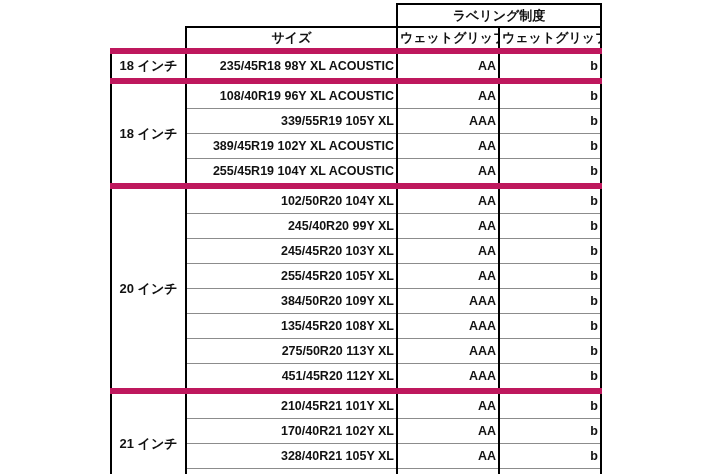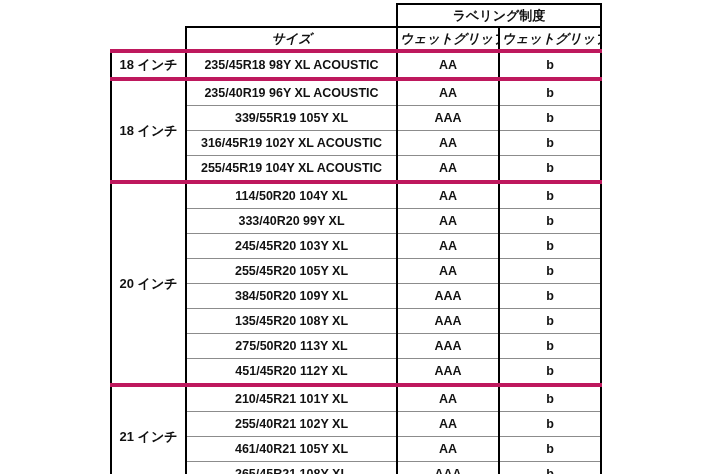--- a/index.html
+++ b/index.html
@@ -35,42 +35,43 @@
     overflow: hidden;
     white-space: nowrap;
   }
   
   th.hdr {
     border: 2px solid #000000;
     font-weight: 700;
     font-size: 13px;
   }
   tr.r-top { height: 23px; }
-  tr.r-sub { height: 24px; font-style: italic; }
+  tr.r-sub { height: 24px; }
   
   td.blank { border: none; background: transparent; }
   
   tbody td.cell {
     height: 24px;
     border-left: 2px solid #000000;
     border-right: 2px solid #000000;
     border-top: 1px solid #8c8c8c;
     border-bottom: 1px solid #8c8c8c;
     font-weight: 700;
     font-size: 12.5px;
+    text-align: right;
   }
   tbody td.inch-cell {
     border-left: 2px solid #000000;
     border-right: 2px solid #000000;
     border-top: 2px solid #000000;
     border-bottom: 2px solid #000000;
     font-weight: 700;
     font-size: 13px;
   }
-  tbody tr.group-start td { border-top: 4px solid #be185d; }
+  tbody tr.group-start td { border-top: 6px solid #be185d; }
   tbody tr:last-child td { border-bottom: 2px solid #000000; }
 </style>
 </head>
 <body>
 
 <div class="canvas">
   <div class="table-wrap">
     <table class="tire-table">
       <colgroup>
         <col style="width:75px">
@@ -93,47 +94,47 @@
       </thead>
       <tbody id="tbody">
           <tr class="group-start">
     <td class="inch-cell" rowspan="1">18 インチ</td>
             <td class="cell">235/45R18 98Y XL ACOUSTIC</td>
     <td class="cell">AA</td>
     <td class="cell">b</td>
   </tr>
           <tr class="group-start">
     <td class="inch-cell" rowspan="4">18 インチ</td>
-            <td class="cell">235/40R19 96Y XL ACOUSTIC</td>
+            <td class="cell">108/40R19 96Y XL ACOUSTIC</td>
     <td class="cell">AA</td>
     <td class="cell">b</td>
   </tr>
           <tr>
     <td class="cell">339/55R19 105Y XL</td>
     <td class="cell">AAA</td>
     <td class="cell">b</td>
   </tr>
           <tr>
-    <td class="cell">316/45R19 102Y XL ACOUSTIC</td>
+    <td class="cell">389/45R19 102Y XL ACOUSTIC</td>
     <td class="cell">AA</td>
     <td class="cell">b</td>
   </tr>
           <tr>
     <td class="cell">255/45R19 104Y XL ACOUSTIC</td>
     <td class="cell">AA</td>
     <td class="cell">b</td>
   </tr>
           <tr class="group-start">
     <td class="inch-cell" rowspan="8">20 インチ</td>
-            <td class="cell">114/50R20 104Y XL</td>
+            <td class="cell">102/50R20 104Y XL</td>
     <td class="cell">AA</td>
     <td class="cell">b</td>
   </tr>
           <tr>
-    <td class="cell">333/40R20 99Y XL</td>
+    <td class="cell">245/40R20 99Y XL</td>
     <td class="cell">AA</td>
     <td class="cell">b</td>
   </tr>
           <tr>
     <td class="cell">245/45R20 103Y XL</td>
     <td class="cell">AA</td>
     <td class="cell">b</td>
   </tr>
           <tr>
     <td class="cell">255/45R20 105Y XL</td>
@@ -160,26 +161,26 @@
     <td class="cell">AAA</td>
     <td class="cell">b</td>
   </tr>
           <tr class="group-start">
     <td class="inch-cell" rowspan="4">21 インチ</td>
             <td class="cell">210/45R21 101Y XL</td>
     <td class="cell">AA</td>
     <td class="cell">b</td>
   </tr>
           <tr>
-    <td class="cell">255/40R21 102Y XL</td>
+    <td class="cell">170/40R21 102Y XL</td>
     <td class="cell">AA</td>
     <td class="cell">b</td>
   </tr>
           <tr>
-    <td class="cell">461/40R21 105Y XL</td>
+    <td class="cell">328/40R21 105Y XL</td>
     <td class="cell">AA</td>
     <td class="cell">b</td>
   </tr>
           <tr>
     <td class="cell">265/45R21 108Y XL</td>
     <td class="cell">AAA</td>
     <td class="cell">b</td>
   </tr>
         </tbody>
     </table>

